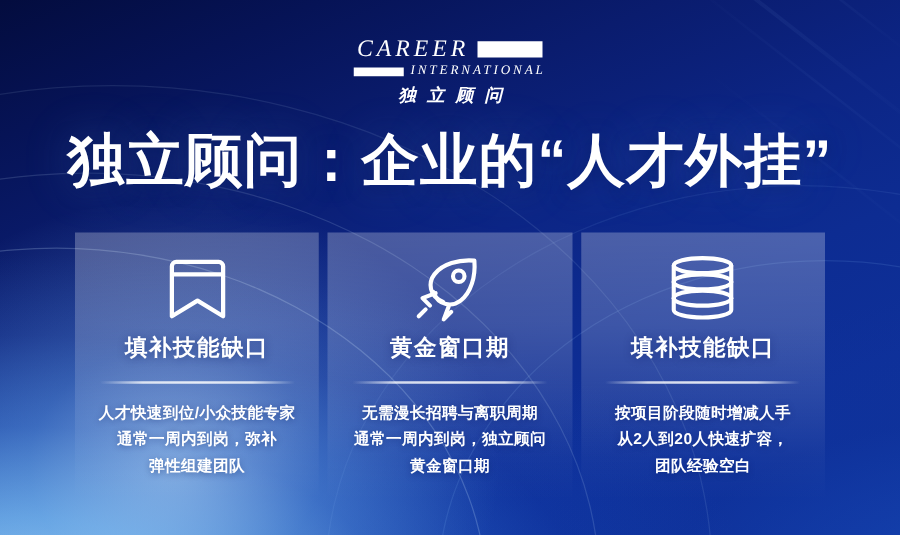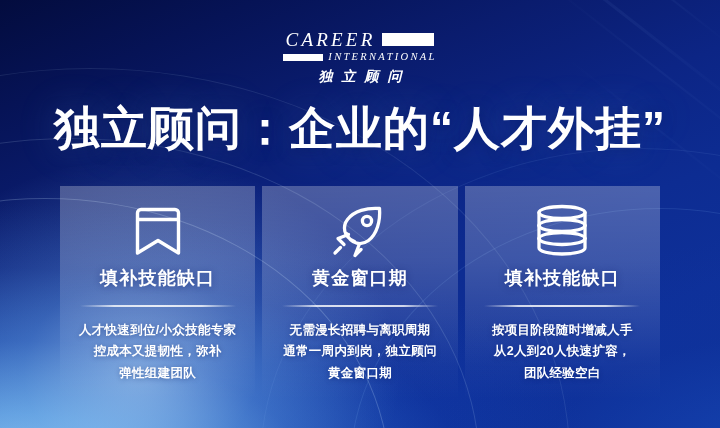--- a/index.html
+++ b/index.html
@@ -188,21 +188,21 @@
       <div class="card-icon">
         <svg width="52" height="54" viewBox="0 0 52 54" fill="none">
           <path d="M9 5.5h34a3.5 3.5 0 0 1 3.5 3.5v40L26 36.5 5.5 49V9A3.5 3.5 0 0 1 9 5.5z" stroke="#ffffff" stroke-width="3.4" stroke-linejoin="round" stroke-linecap="round"></path>
           <path d="M7 15.5h38" stroke="#ffffff" stroke-width="3.4" stroke-linecap="round"></path>
         </svg>
       </div>
       <div class="card-title">填补技能缺口</div>
       <div class="card-divider"></div>
       <div class="card-desc">
         <span>人才快速到位/小众技能专家</span>
-        <span>控成本又提韧性，弥补</span>
+        <span>通常一周内到岗，弥补</span>
         <span>弹性组建团队</span>
       </div>
     </div>
 
     <div class="card">
       <div class="card-icon">
         <svg width="60" height="54" viewBox="0 0 60 54" fill="none" stroke="#ffffff" stroke-width="3.3" stroke-linecap="round" stroke-linejoin="round">
           <path d="M24.5 37.5C13 33 12.5 22 17.5 15.5 24 7 37 3.5 49.5 4.5c1 12.5-2.5 25.5-11 32-6.5 5-17.5 4.5-22-7"></path>
           <circle cx="37" cy="17" r="4.6"></circle>
           <path d="M18.5 30.5 8 34.5l6 6"></path>

